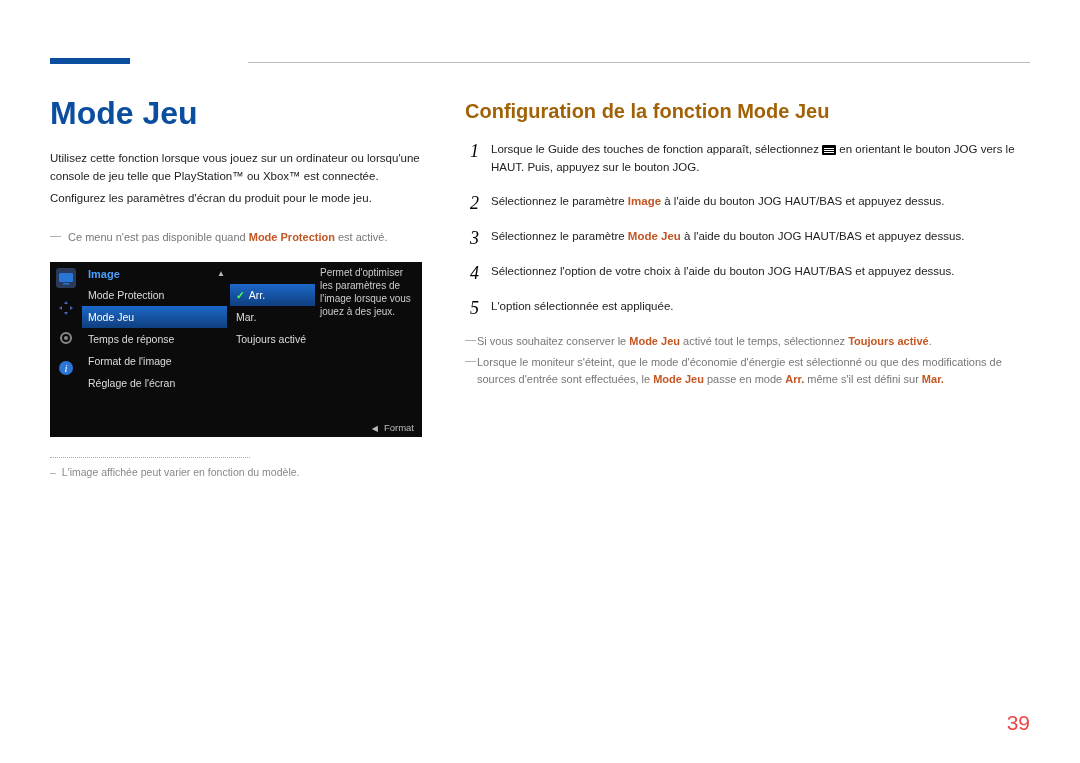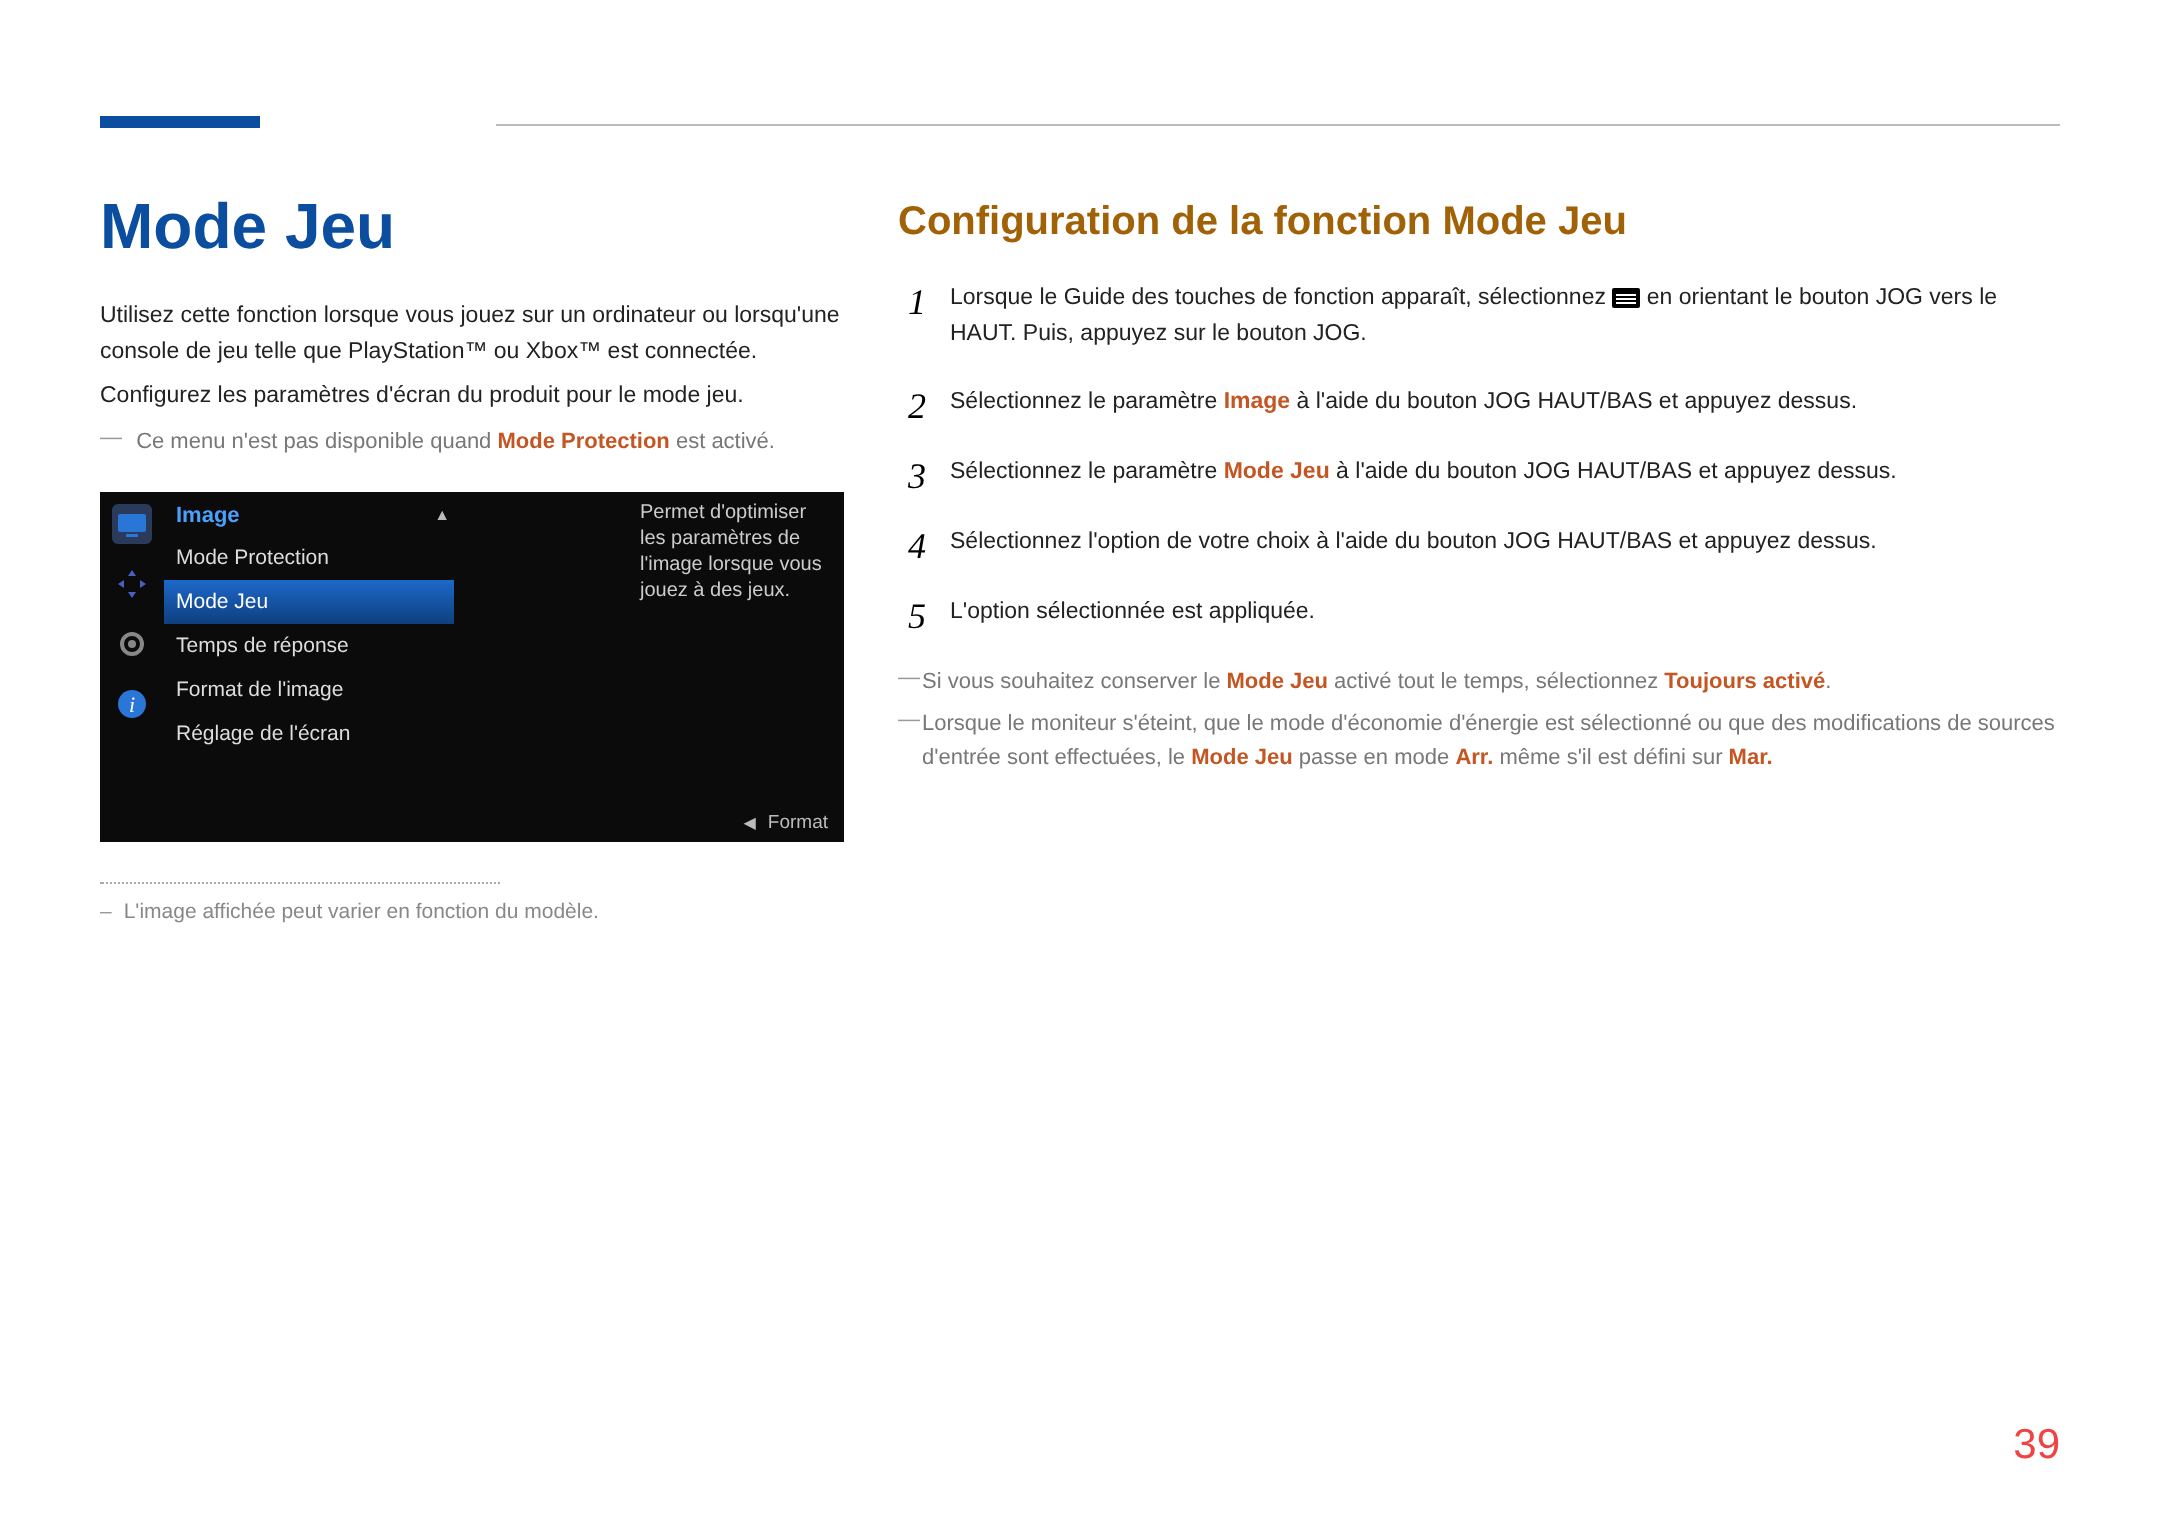--- a/index.html
+++ b/index.html
@@ -25,21 +25,21 @@
     width: 80px;
     height: 6px;
     background: #0b4d9e;
   }
   .content {
     position: absolute;
     top: 95px;
     left: 50px;
     right: 50px;
     display: flex;
-    gap: 24px;
+    gap: 40px;
   }
   .left-col { width: 375px; }
   .right-col { flex: 1; }
   h1.mode-jeu {
     font-size: 32px;
     color: #0b4d9e;
     font-weight: 600;
     margin-bottom: 18px;
   }
   h2.config-title {
@@ -52,21 +52,21 @@
   .body-text {
     font-size: 11.5px;
     line-height: 1.55;
     color: #222;
     margin-bottom: 4px;
   }
   .note-text {
     font-size: 11px;
     line-height: 1.55;
     color: #777;
-    margin-top: 6px;
+    margin-top: 22px;
   }
   .note-text::before {
     content: "―";
     color: #999;
     position: relative;
     top: -2px;
     margin-right: 4px;
   }
   .hl { color: #c45623; font-weight: bold; }
 
@@ -290,20 +290,27 @@
           <span>Image</span>
           <span class="arrow-up">▲</span>
         </div>
         <div class="osd-item">Mode Protection</div>
         <div class="osd-item selected">Mode Jeu</div>
         <div class="osd-item">Temps de réponse</div>
         <div class="osd-item">Format de l'image</div>
         <div class="osd-item">Réglage de l'écran</div>
       </div>
 
+      <div class="osd-col2">
+        <div class="osd-opt selected">
+          <span class="osd-check">✓</span><span>Arr.</span>
+        </div>
+        <div class="osd-opt">Mar.</div>
+        <div class="osd-opt">Toujours activé</div>
+      </div>
 
       <div class="osd-desc">Permet d'optimiser les paramètres de l'image lorsque vous jouez à des jeux.</div>
 
       <div class="osd-footer">
         <span class="tri">◀</span><span>Format</span>
       </div>
     </div>
 
     <div class="divider-under-osd"></div>
     <p class="footnote">L'image affichée peut varier en fonction du modèle.</p>

